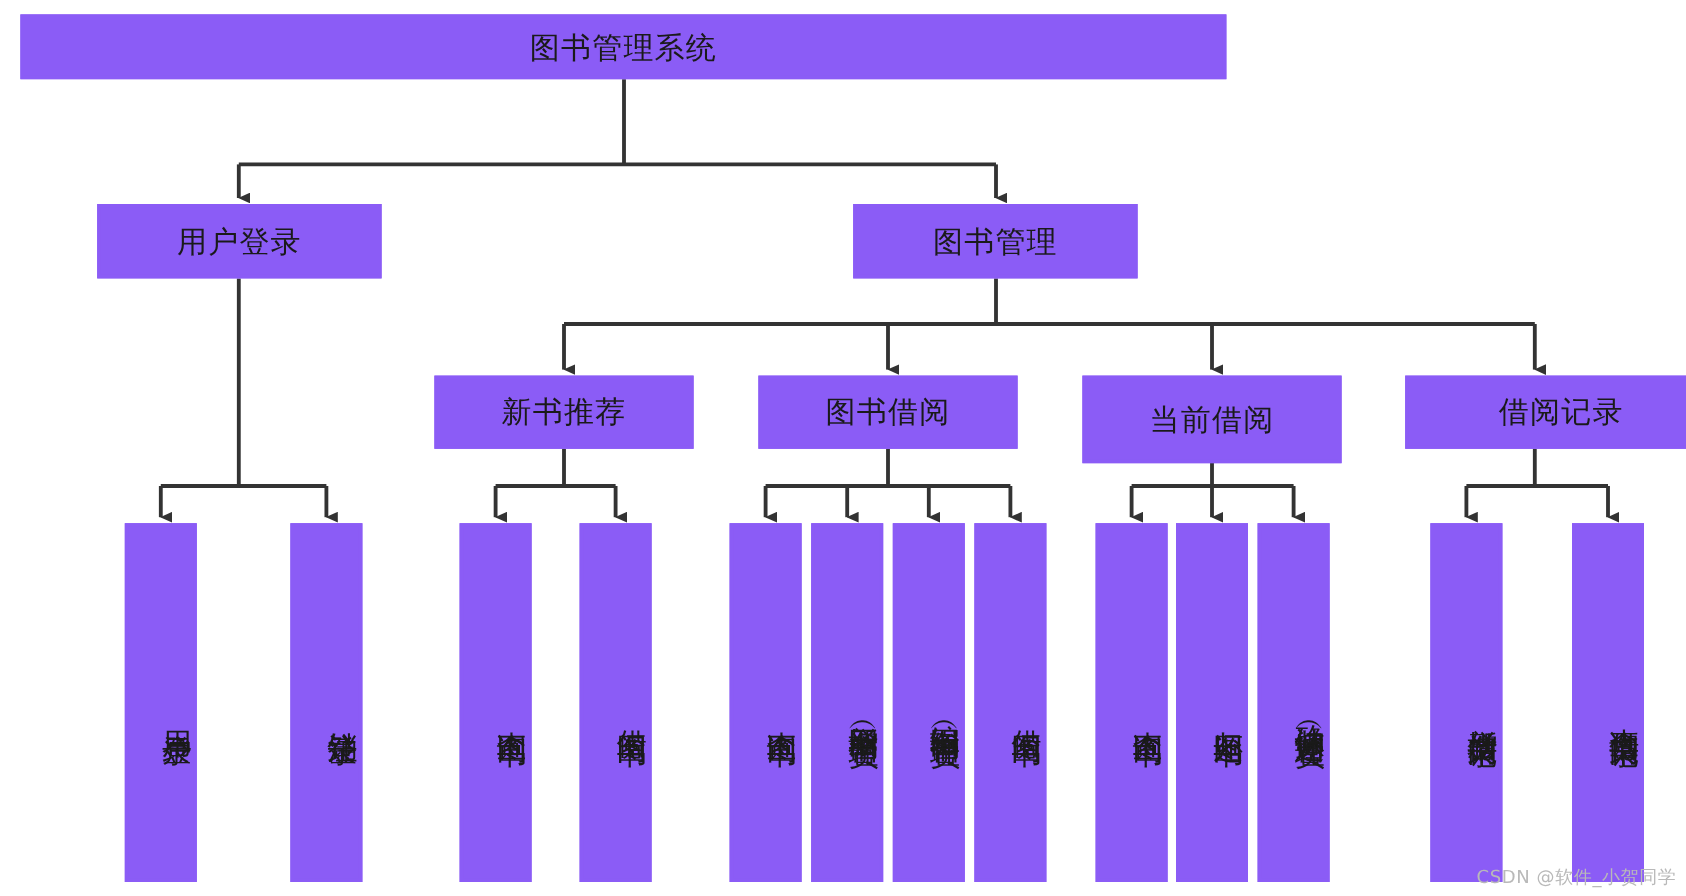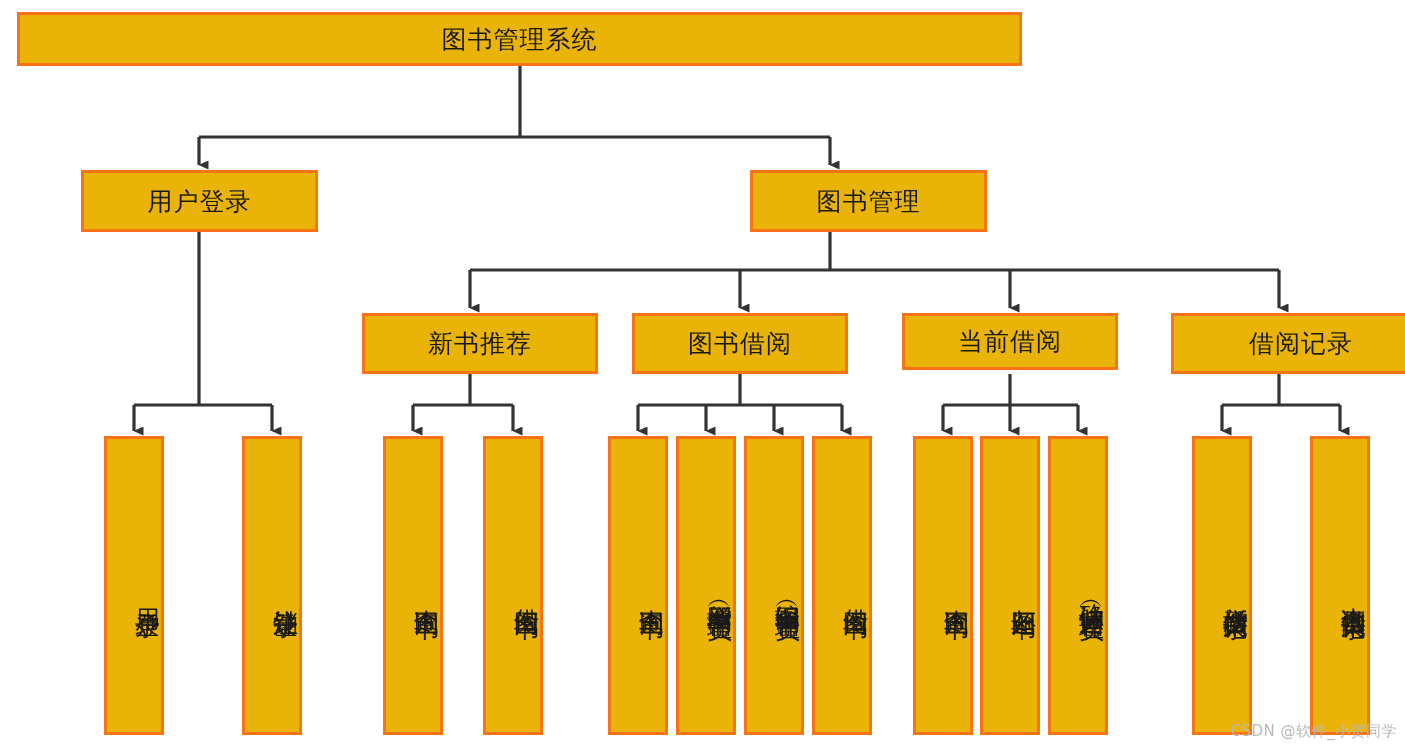--- a/index.html
+++ b/index.html
@@ -23,22 +23,22 @@
     position: absolute;
     left: 0;
     top: 0;
     width: 1405px;
     height: 747px;
     pointer-events: none;
   }
   .node {
     position: absolute;
     box-sizing: border-box;
-    border: 3px solid #f97316;
-    background: #eab308;
+    border: 3px solid #8b5cf6;
+    background: #8b5cf6;
     display: flex;
     align-items: center;
     justify-content: center;
     color: #1a1a1a;
   }
   .node.horiz {
     font-size: 25px;
     letter-spacing: 1px;
   }
   .node.vert {
@@ -122,33 +122,33 @@
   </svg>
 
   <div class="node horiz" style="left:17px; top:12px; width:1005px; height:54px;">
     <span class="label">图书管理系统</span>
   </div>
 
   <div class="node horiz" style="left:81px; top:170px; width:237px; height:62px;">
     <span class="label">用户登录</span>
   </div>
 
-  <div class="node horiz" style="left:711px; top:170px; width:237px; height:62px;margin-left:39px;">
+  <div class="node horiz" style="left:711px; top:170px; width:237px; height:62px;">
     <span class="label">图书管理</span>
   </div>
 
-  <div class="node horiz" style="left:362px; top:313px; width:236px; height:61px;">
+  <div class="node horiz" style="left:362px; top:313px; width:216px; height:61px;">
     <span class="label">新书推荐</span>
   </div>
 
   <div class="node horiz" style="left:632px; top:313px; width:216px; height:61px;text-align:center;">
     <span class="label">图书借阅</span>
   </div>
 
-  <div class="node horiz" style="left:902px; top:313px; width:216px; height:57px;">
+  <div class="node horiz" style="left:902px; top:313px; width:216px; height:73px;">
     <span class="label">当前借阅</span>
   </div>
 
   <div class="node horiz" style="left:1171px; top:313px; width:260px; height:61px;">
     <span class="label">借阅记录</span>
   </div>
 
   <div class="node vert" style="left:104px; top:436px; width:60px; height:299px;">
     <span class="label">用户登录</span>
   </div>

